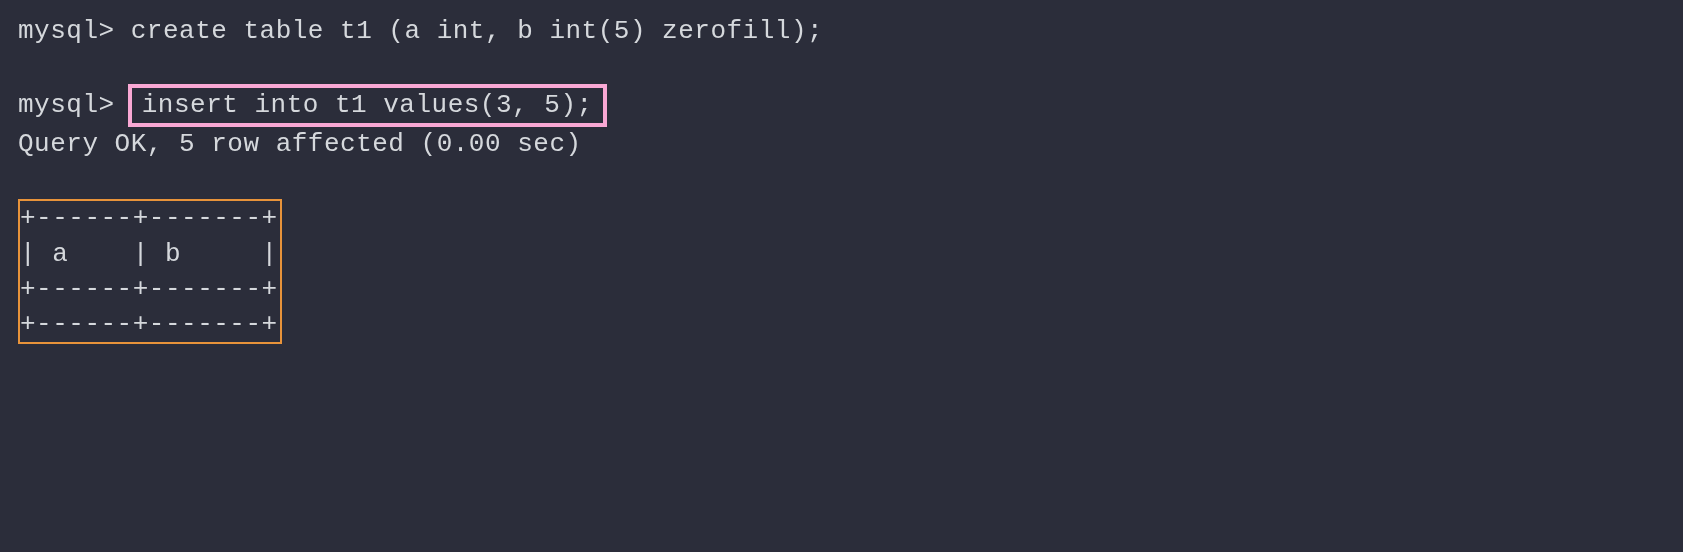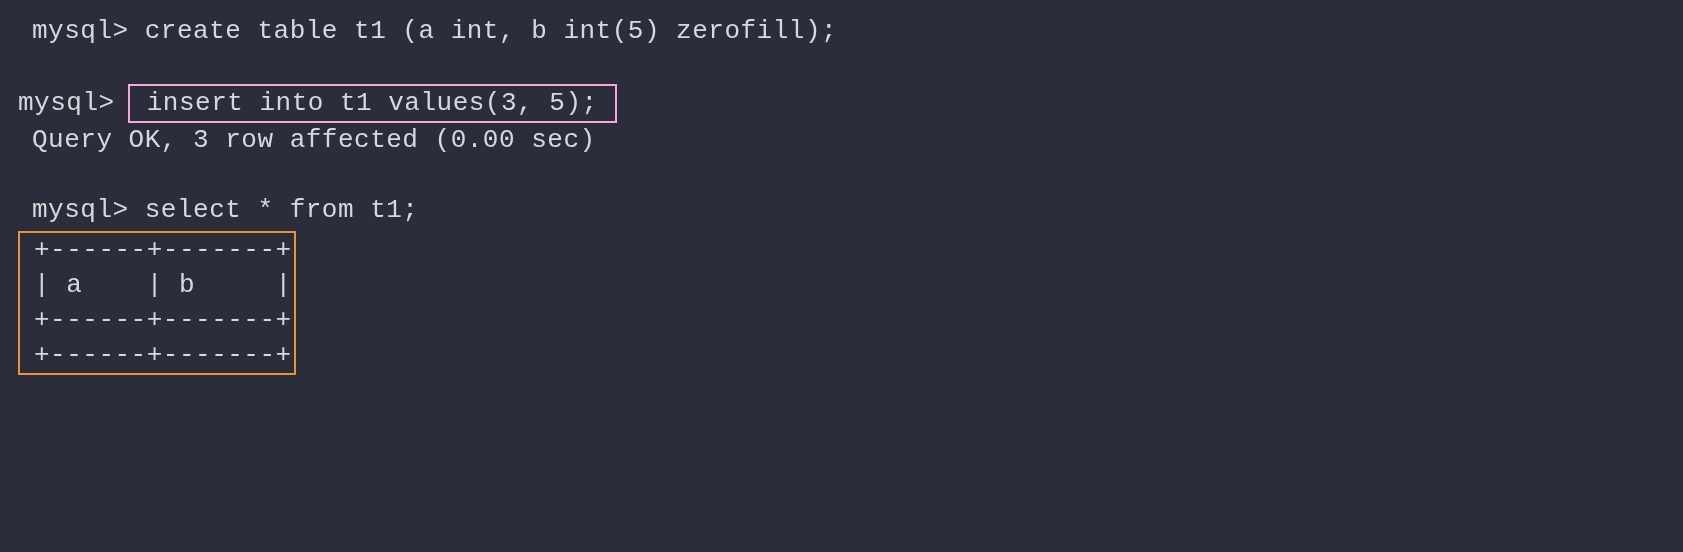--- a/index.html
+++ b/index.html
@@ -13,26 +13,25 @@
       font-family: 'Consolas', 'Monaco', 'Courier New', monospace;
       font-size: 26px;
       padding: 14px 18px;
       width: 1683px;
       height: 552px;
       line-height: 1.35;
       letter-spacing: 0.5px;
     }
     .line {
       white-space: pre;
-      margin-left: 14px;
     }
     .highlight-box {
-      border: 2px solid #f9a8d4;
+      border: 4px solid #f9a8d4;
       display: inline-block;
-      padding: 0 17px;
+      padding: 0 10px;
       margin-left: -3px;
     }
     .prompt-line {
       display: flex;
       align-items: center;
     }
     .prompt-text {
       white-space: pre;
     }
     .table-box {
@@ -51,22 +50,21 @@
 </head>
 <body>
 
 <div>
   <div class="line"><span>mysql&gt; </span><span>create table t1 (a int, b int(5) zerofill);</span></div>
   <div class="blank-line"></div>
   <div class="prompt-line">
       <span class="prompt-text">mysql&gt; </span>
       <span class="highlight-box">insert into t1 values(3, 5);</span>
     </div>
-  <div class="line">Query OK, 3 row affected (0.00 sec)</div>
+  <div class="line">Query OK, 5 row affected (0.00 sec)</div>
   <div class="blank-line"></div>
-  <div class="line"><span>mysql&gt; </span><span>select * from t1;</span></div>
   <div class="table-box">
     <div class="line">+------+-------+</div>
     <div class="line">| a    | b     |</div>
     <div class="line">+------+-------+</div>
     <div class="line">+------+-------+</div>
   </div>
 </div>
 
 </body></html>

